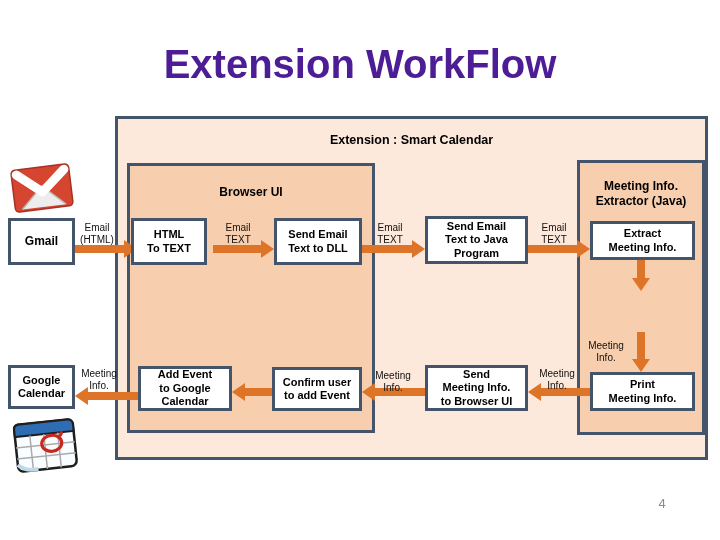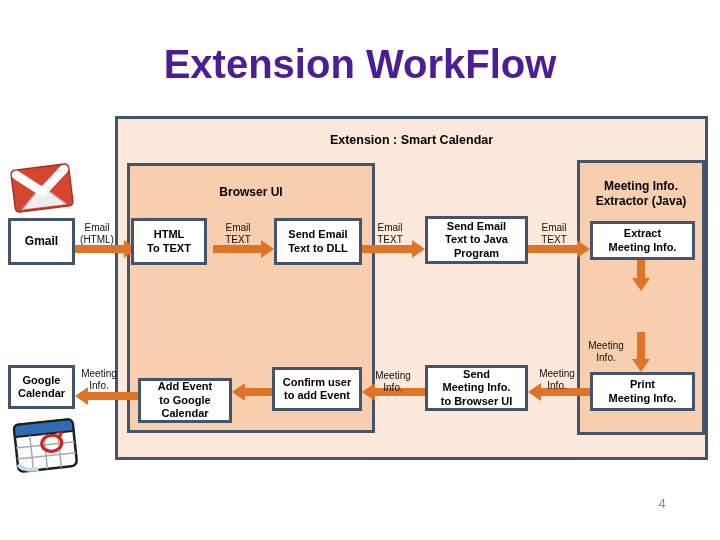--- a/index.html
+++ b/index.html
@@ -144,21 +144,21 @@
     <div>Send</div>
     <div>Meeting Info.</div>
     <div>to Browser UI</div>
   </div>
 
   <div class="node" style="left:272px; top:367px; width:90px; height:44px;">
     <div>Confirm user</div>
     <div>to add Event</div>
   </div>
 
-  <div class="node" style="left:138px; top:378px; width:94px; height:45px;">
+  <div class="node" style="left:138px; top:366px; width:94px; height:45px;">
     <div>Add Event</div>
     <div>to Google</div>
     <div>Calendar</div>
   </div>
 
   <div class="node" style="left:8px; top:365px; width:67px; height:44px;">
     <div>Google</div>
     <div>Calendar</div>
   </div>
 

